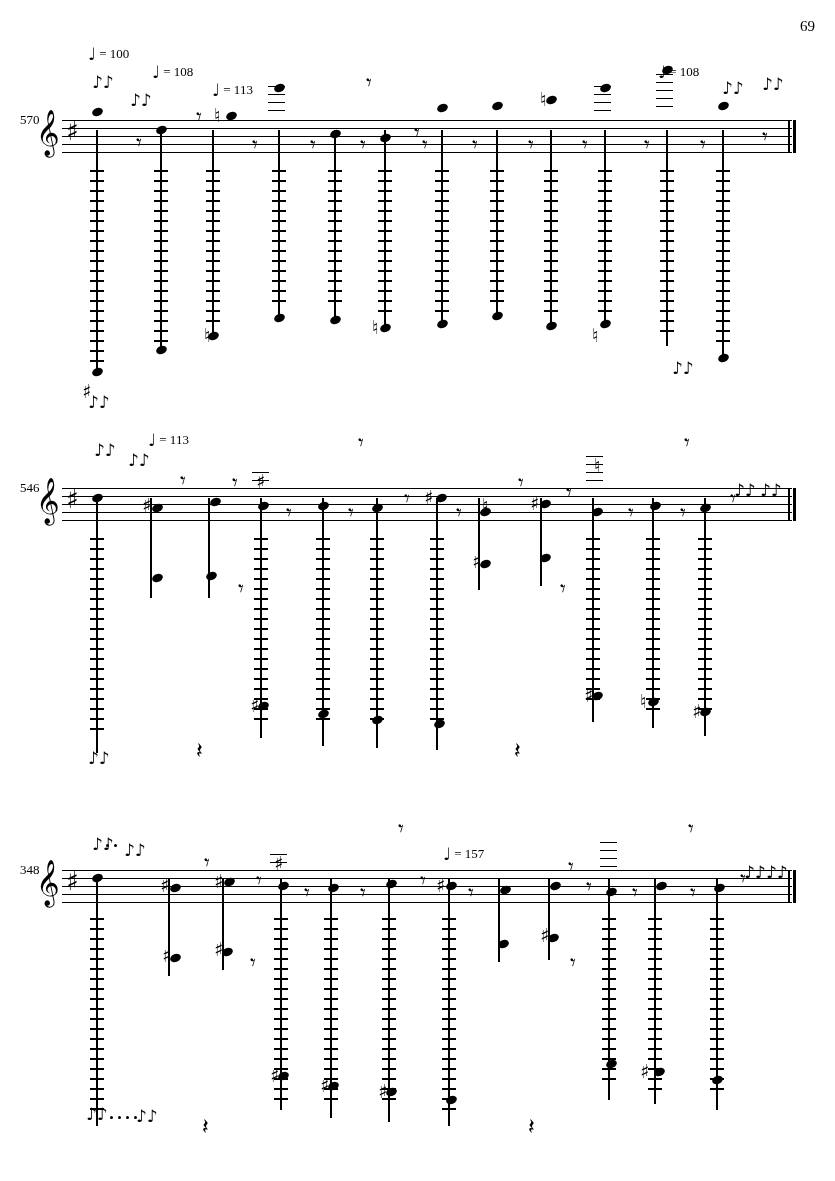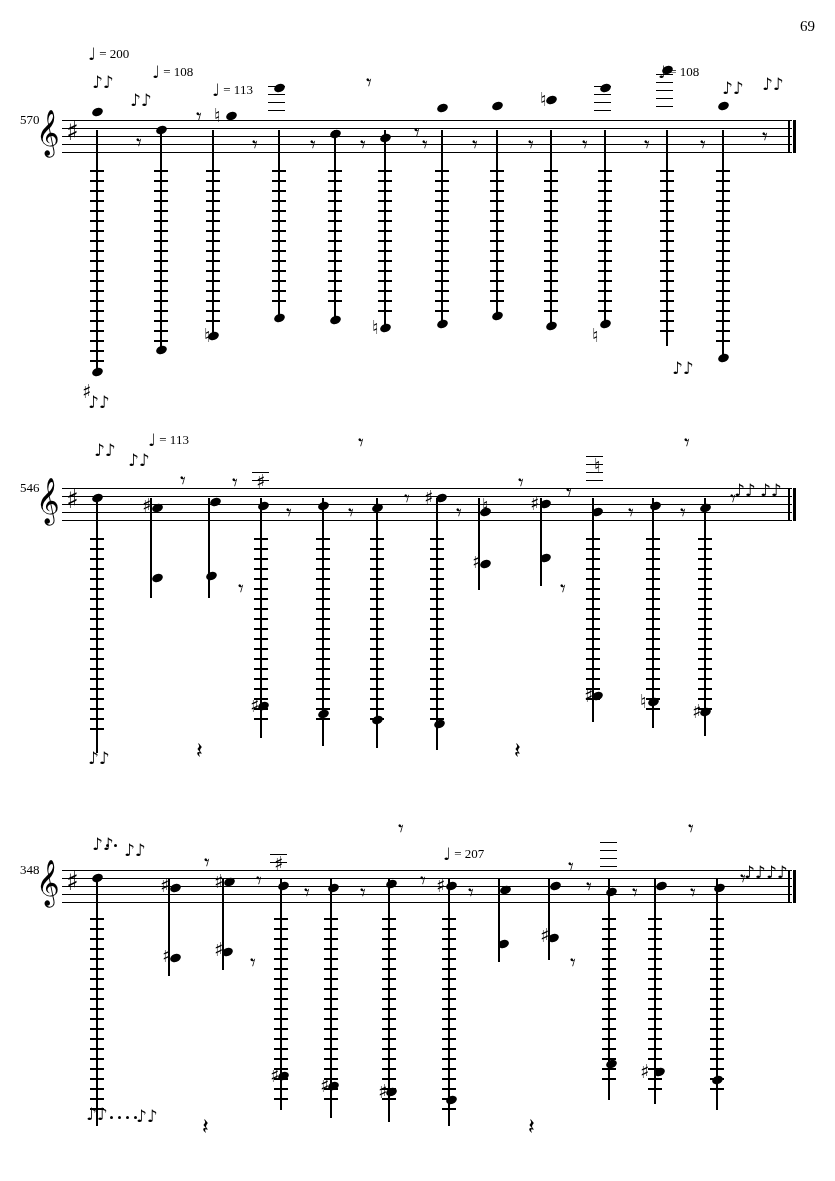--- a/index.html
+++ b/index.html
@@ -149,21 +149,21 @@
 <body>
 
 <div class="page">
 
   <div class="page-number">69</div>
 
   <div class="system sys1">
 
     <div class="measure-number" style="left:20px; top:82px;">570</div>
 
-    <div class="tempo" style="left:88px; top:14px;"><span class="tnote">♩</span> <span>= 200</span></div>
+    <div class="tempo" style="left:88px; top:14px;"><span class="tnote">♩</span> <span>= 100</span></div>
     <div class="tempo" style="left:152px; top:32px;"><span class="tnote">♩</span> <span>= 108</span></div>
     <div class="tempo" style="left:212px; top:50px;"><span class="tnote">♩</span> <span>= 113</span></div>
     <div class="tempo" style="left:658px; top:32px;"><span class="tnote">♩</span> <span>= 108</span></div>
 
     <div class="staff" style="top:90px;">
       <div class="line"></div>
       <div class="line"></div>
       <div class="line"></div>
       <div class="line"></div>
       <div class="line"></div>
@@ -735,21 +735,21 @@
     <div class="flagstack" style="left:128px; top:32px;">♪♪</div>
     <div class="flagstack" style="left:734px; top:62px;">♪♪</div>
     <div class="flagstack" style="left:760px; top:62px;">♪♪</div>
     <div class="flagstack" style="left:88px;  top:330px;">♪♪</div>
   </div>
 
   <div class="system sys3">
 
     <div class="measure-number" style="left:20px; top:42px;">348</div>
 
-    <div class="tempo" style="left:443px; top:24px;"><span class="tnote">♩</span> <span>= 207</span></div>
+    <div class="tempo" style="left:443px; top:24px;"><span class="tnote">♩</span> <span>= 157</span></div>
 
     <div class="staff" style="top:50px;">
       <div class="line"></div>
       <div class="line"></div>
       <div class="line"></div>
       <div class="line"></div>
       <div class="line"></div>
     </div>
     <div class="clef" style="left:36px; top:42px;">𝄞</div>
     <div class="keysig" style="left:66px; top:48px;">♯</div>

